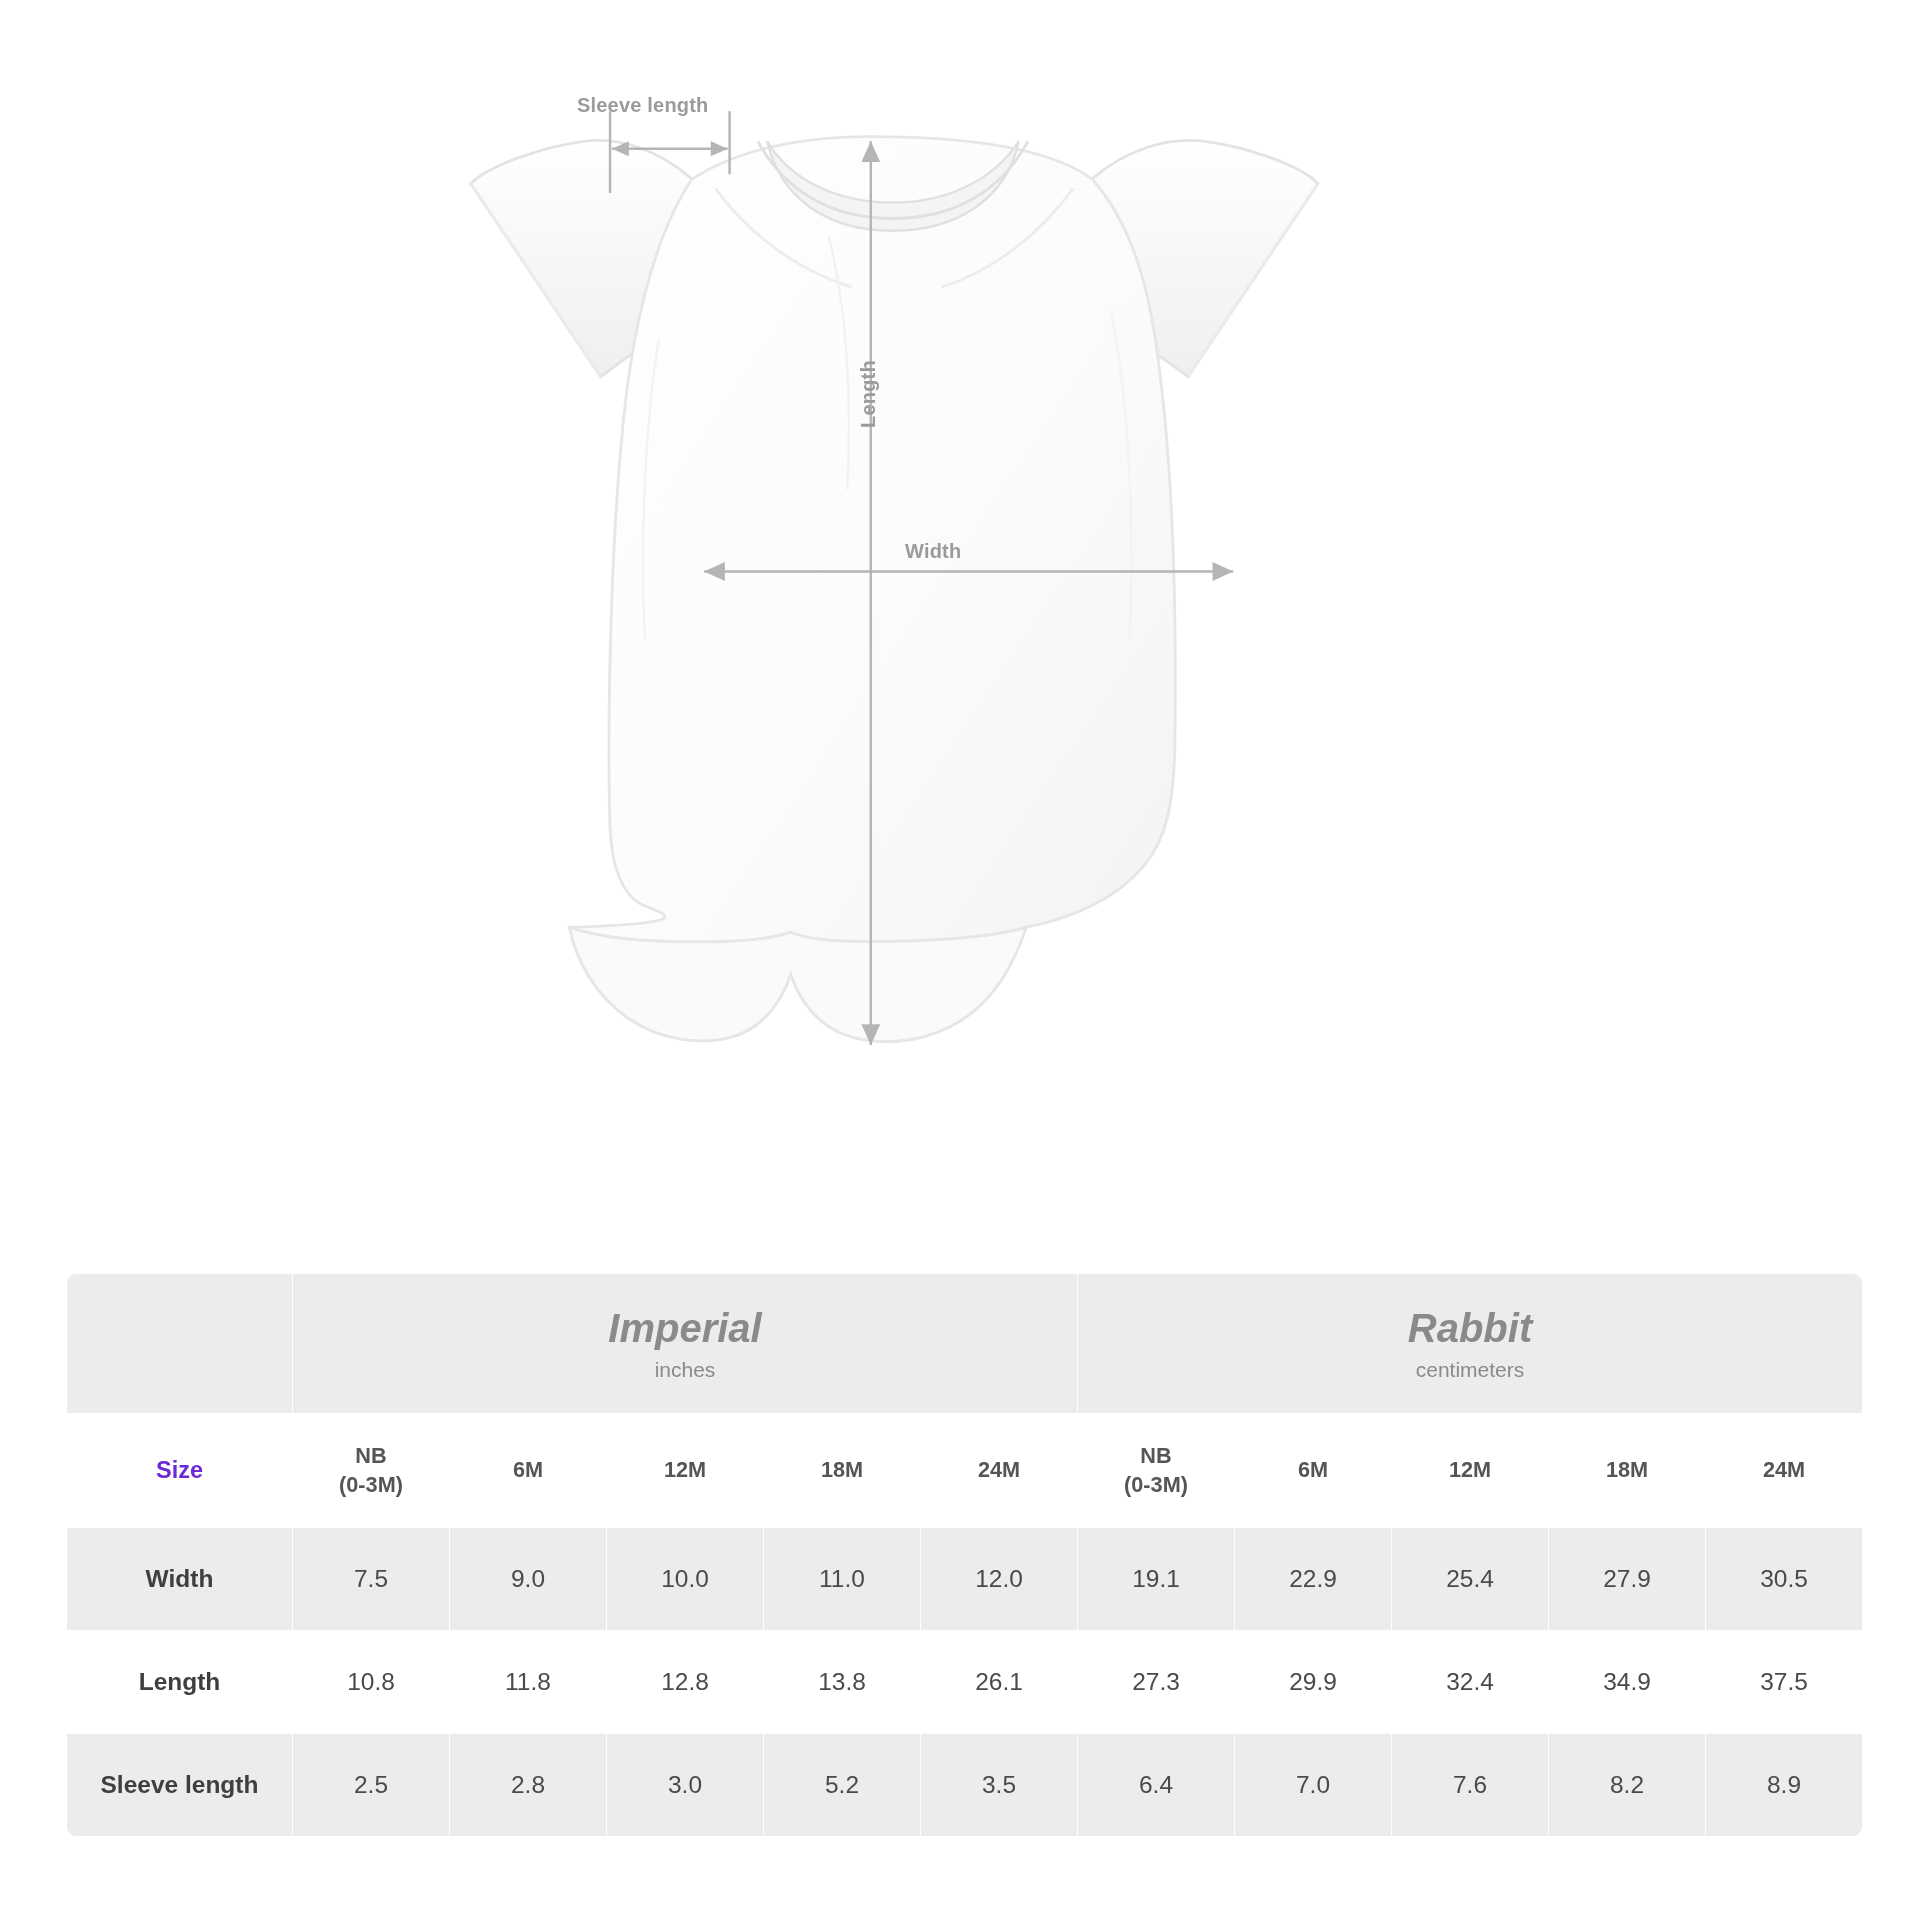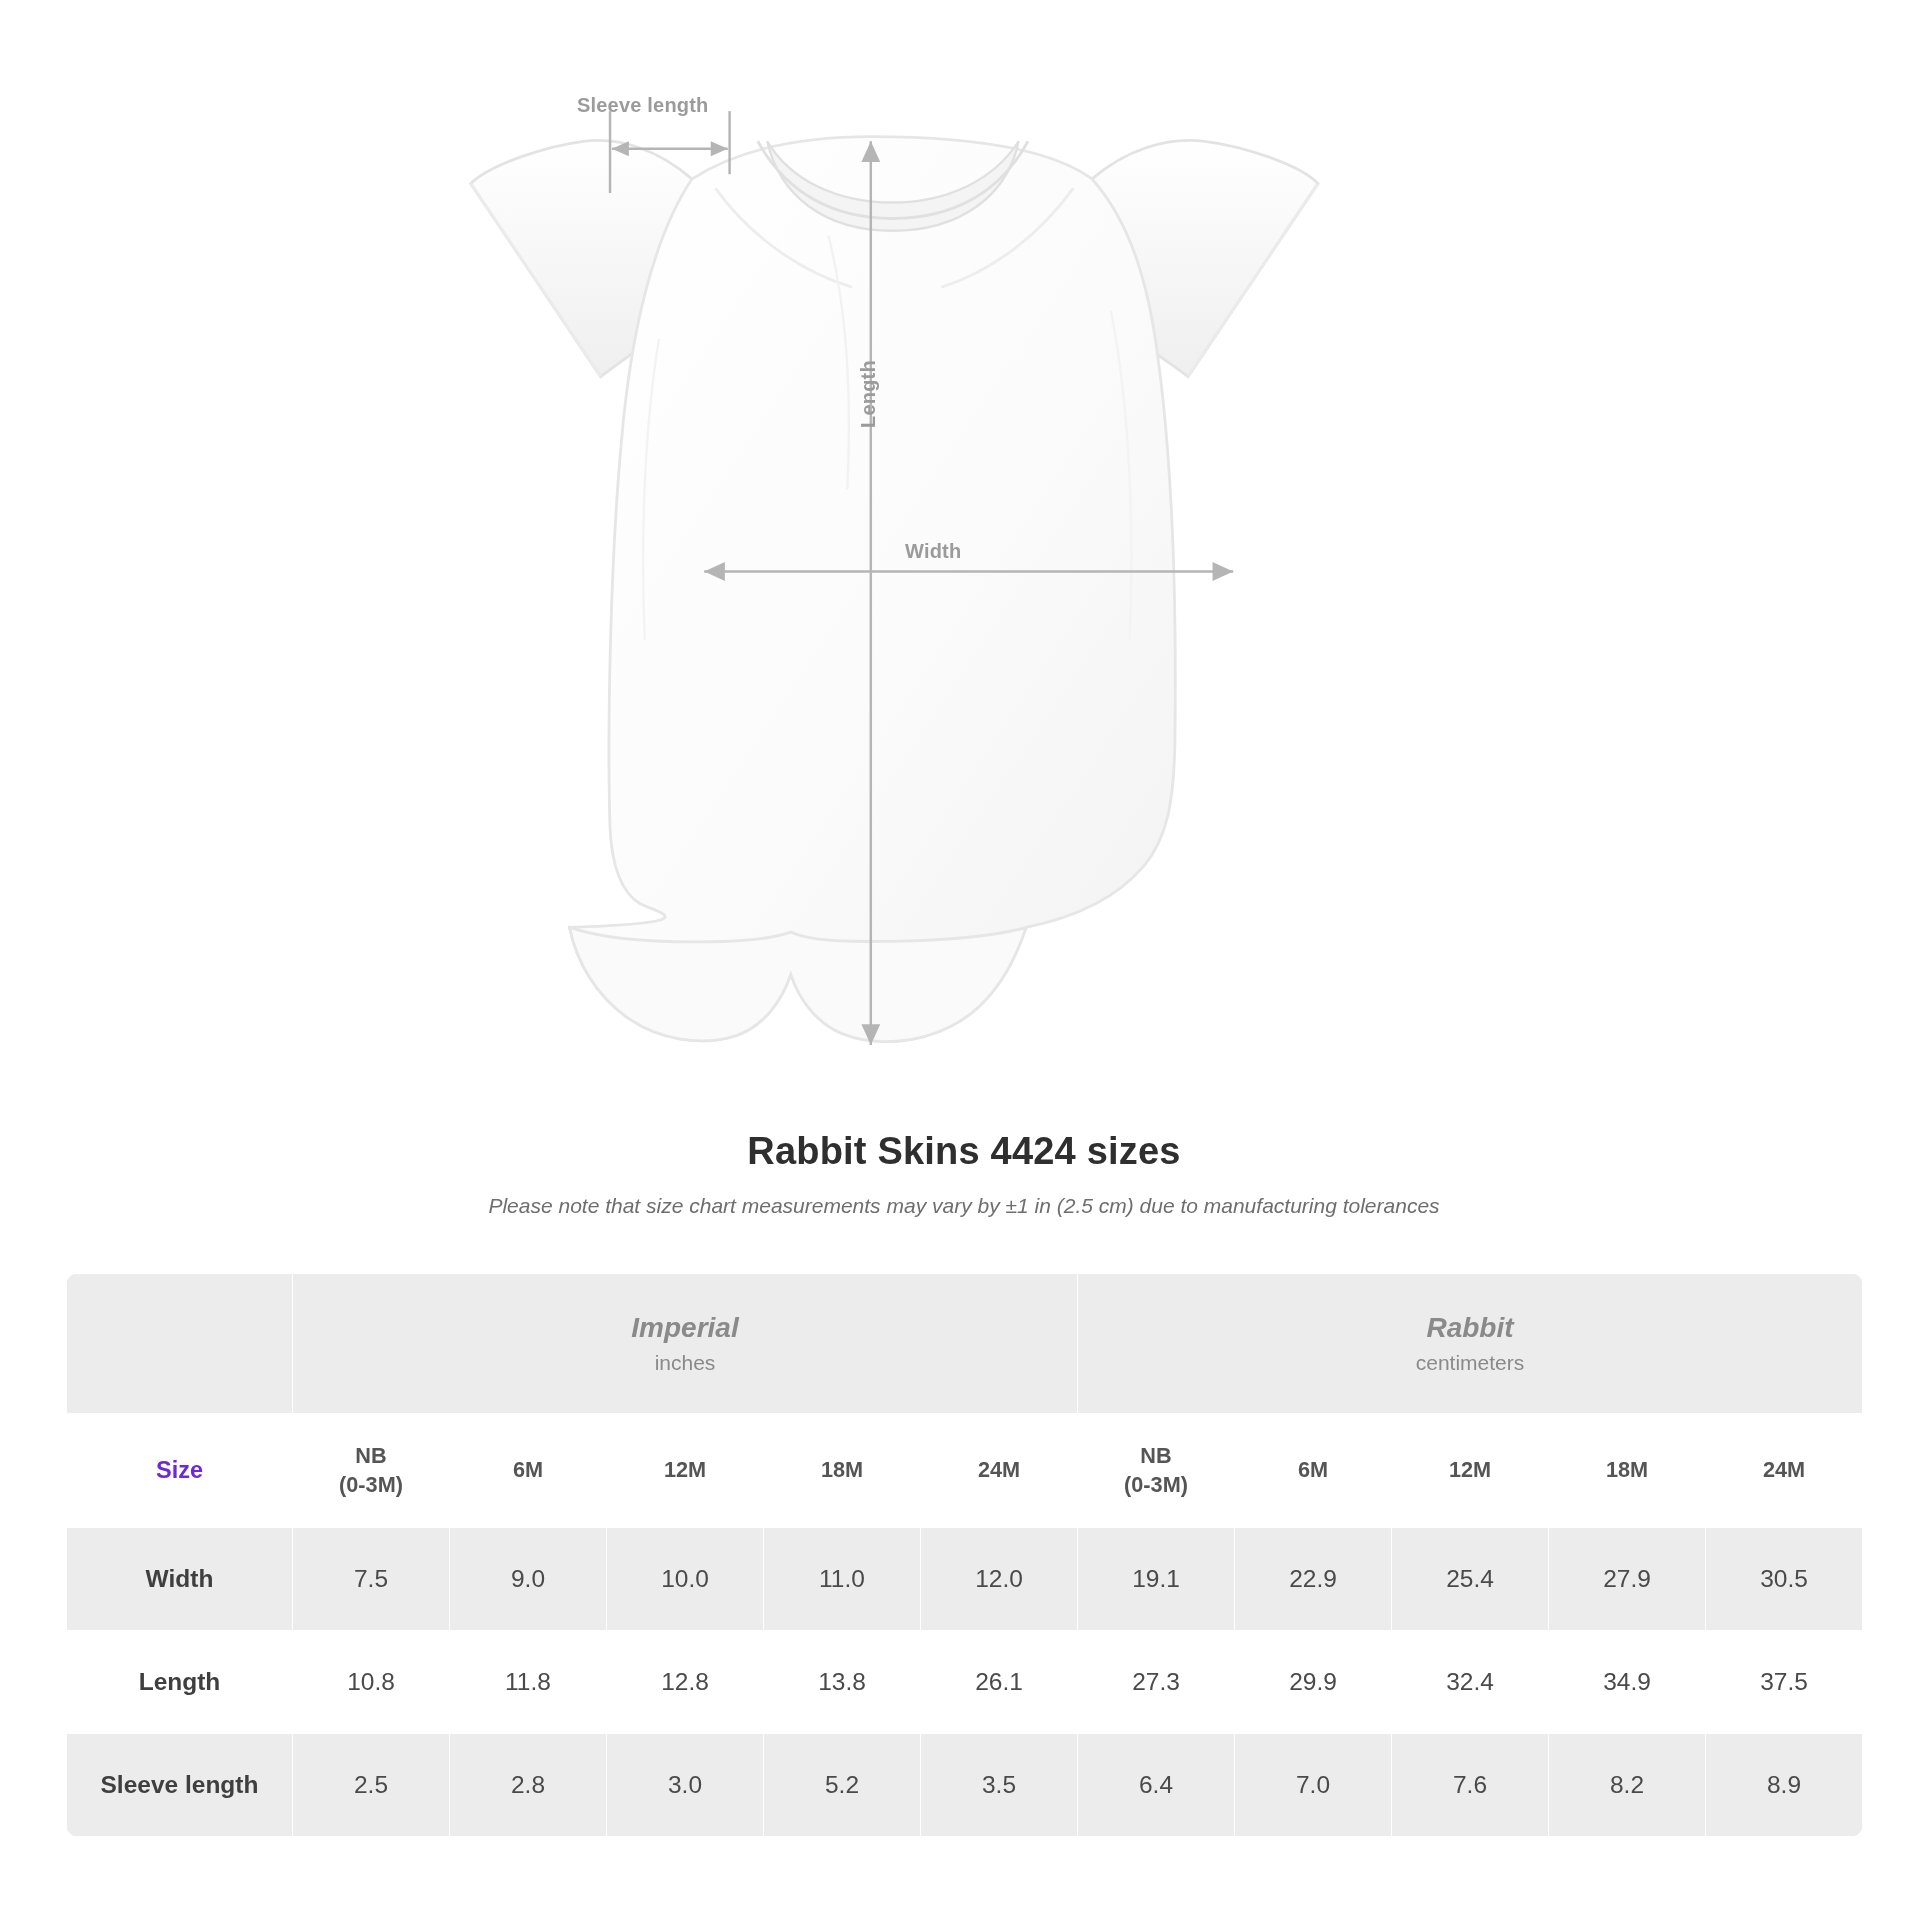--- a/index.html
+++ b/index.html
@@ -92,21 +92,21 @@
     vertical-align: middle;
     font-family: "Liberation Sans", sans-serif;
   }
   
   .unit-row td {
     background: #ececec;
     height: 139px;
     padding: 0;
   }
   .unit-name {
-    font-size: 28px;
+    font-size: 40px;
     font-style: italic;
     font-weight: bold;
     color: #8a8a8a;
     line-height: 1.15;
   }
   .unit-sub {
     font-size: 21px;
     color: #8a8a8a;
     margin-top: 7.5px;
   }
@@ -237,24 +237,20 @@
         <path d="M925 150 L 915 172 L 935 172 Z" fill="#b5b5b5" stroke="none"></path>
         <path d="M925 1110 L 915 1088 L 935 1088 Z" fill="#b5b5b5" stroke="none"></path>
       </g>
     </svg>
 
     <div class="dim-label" id="sleeve-label">Sleeve length</div>
     <div class="dim-label" id="width-label">Width</div>
     <div class="dim-label" id="length-label">Length</div>
   </div>
 
-  <div class="title-block">
-    <h1 class="chart-title">Rabbit Skins 4424 sizes</h1>
-    <p class="chart-note">Please note that size chart measurements may vary by ±1 in (2.5 cm) due to manufacturing tolerances</p>
-  </div>
 
   <div class="table-wrap">
     <table class="size-table">
       <colgroup>
         <col class="col-head">
         <col>
           <col>
           <col>
           <col>
           <col>

